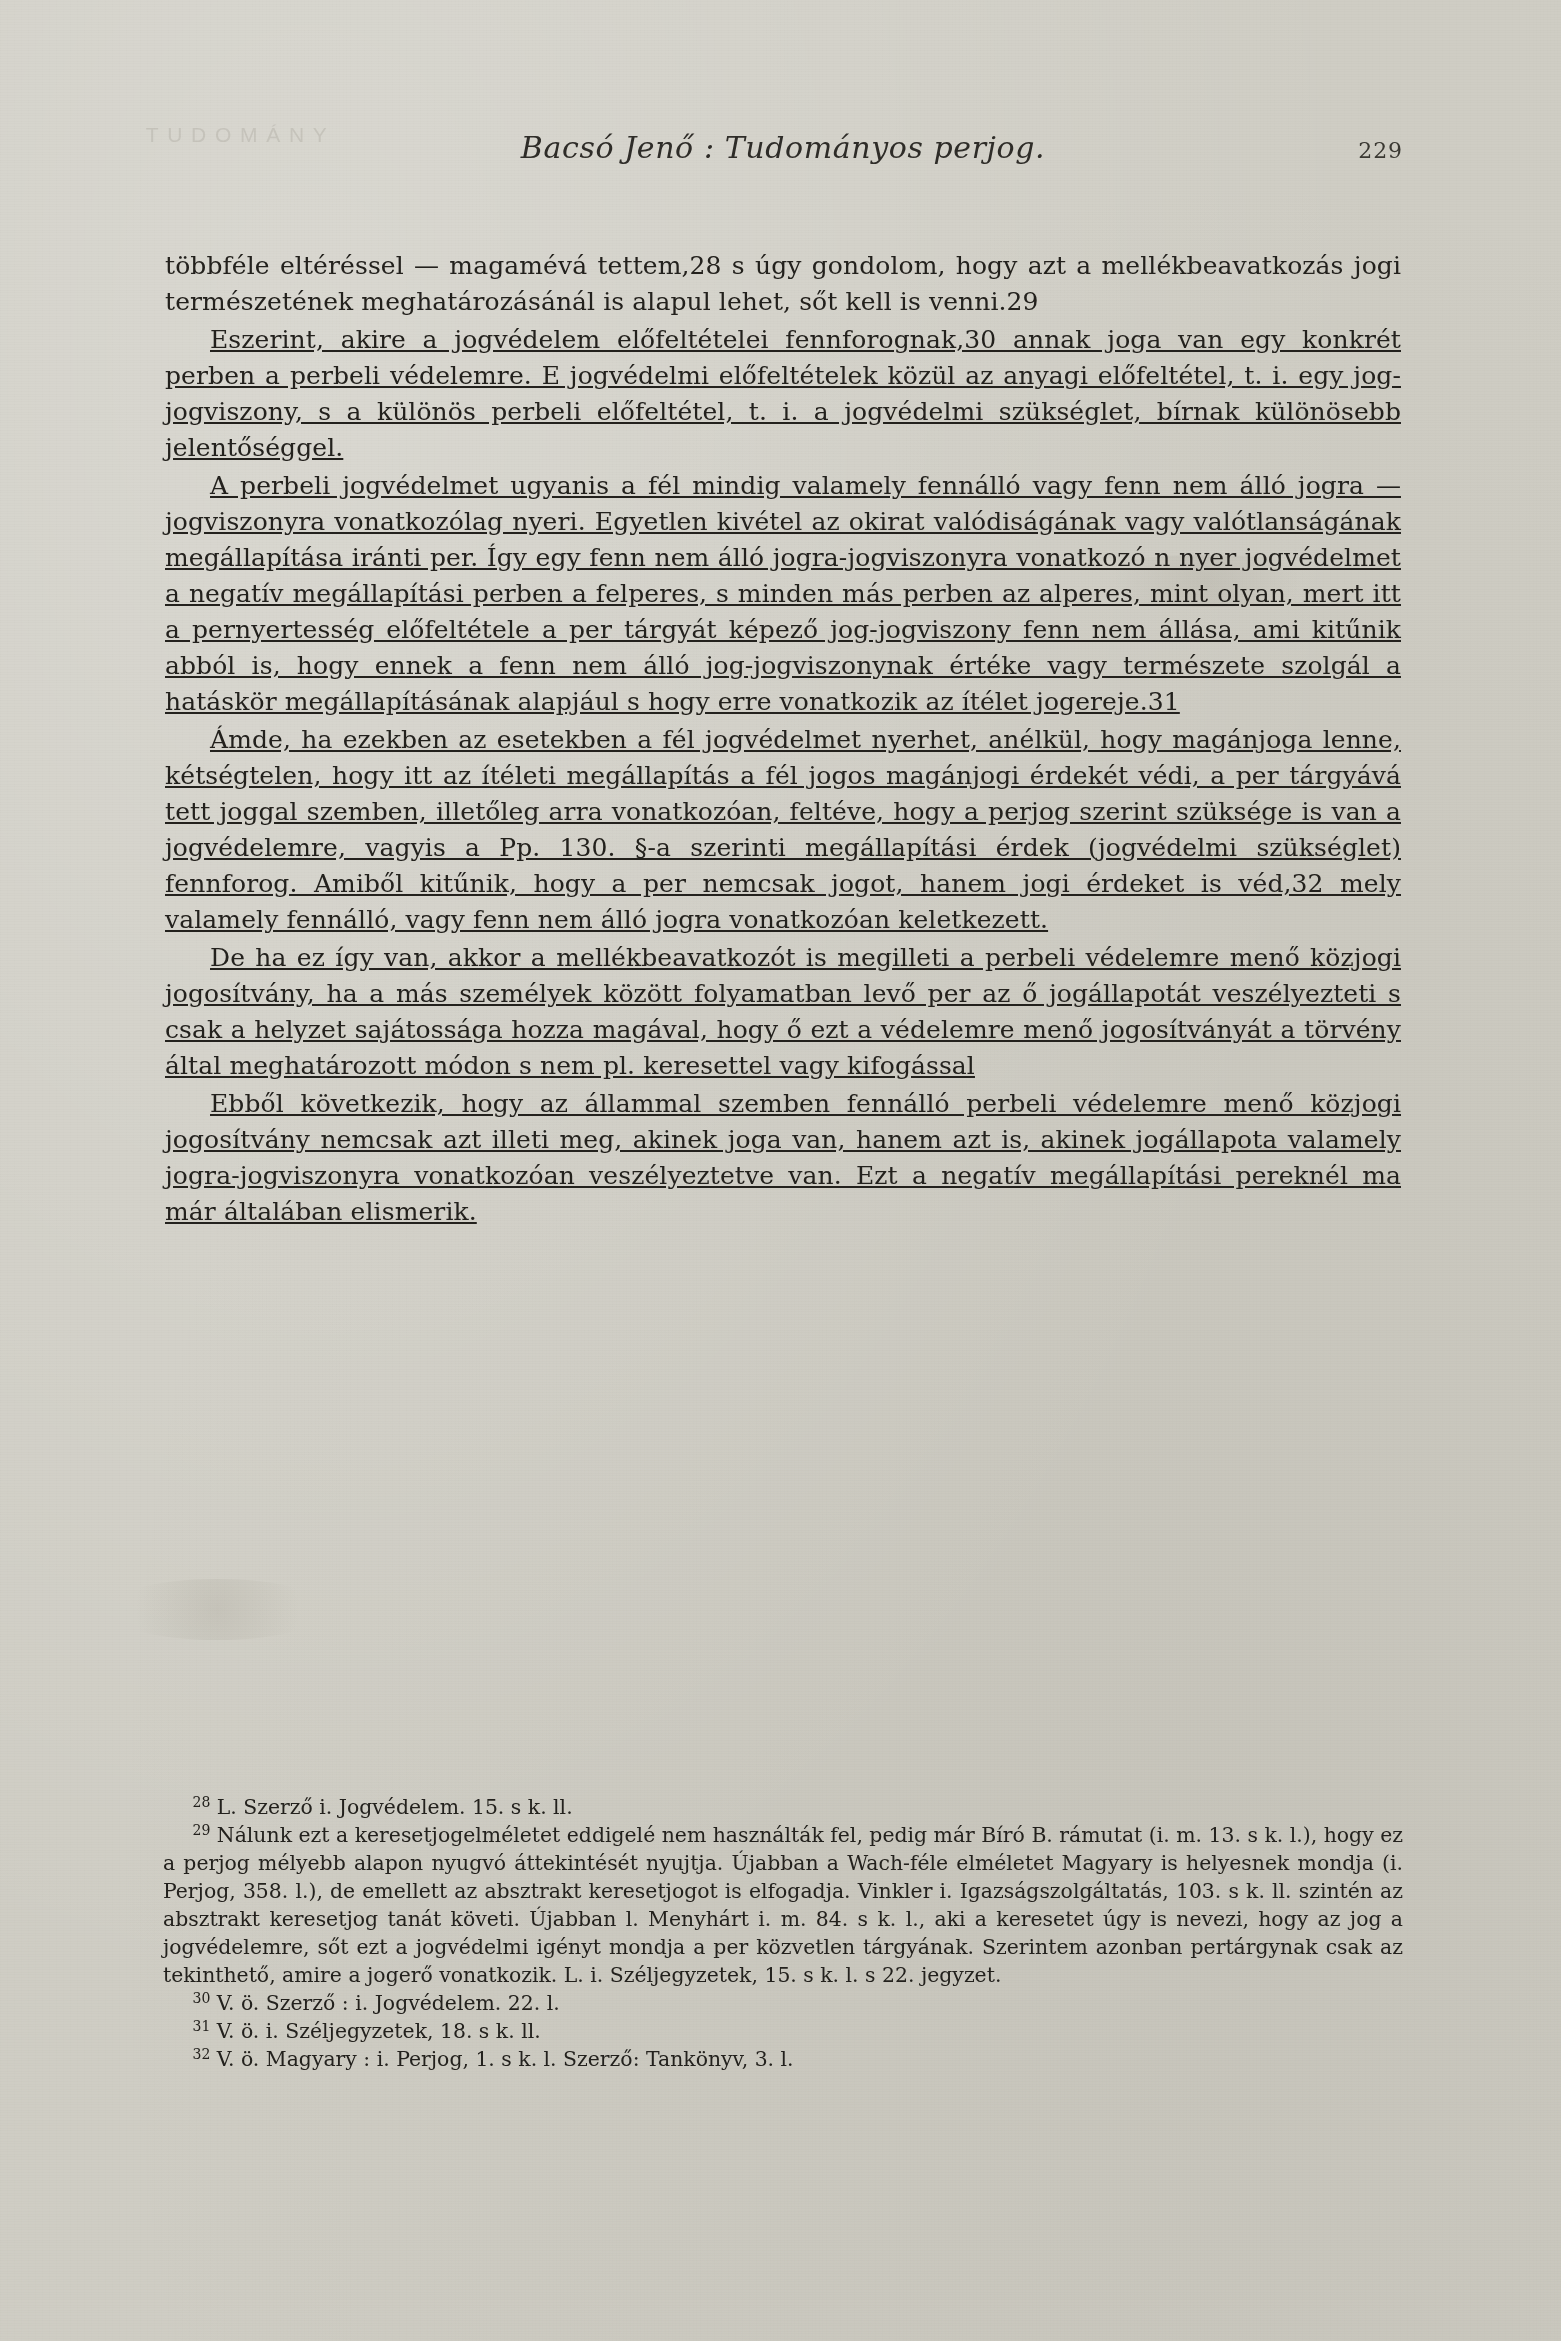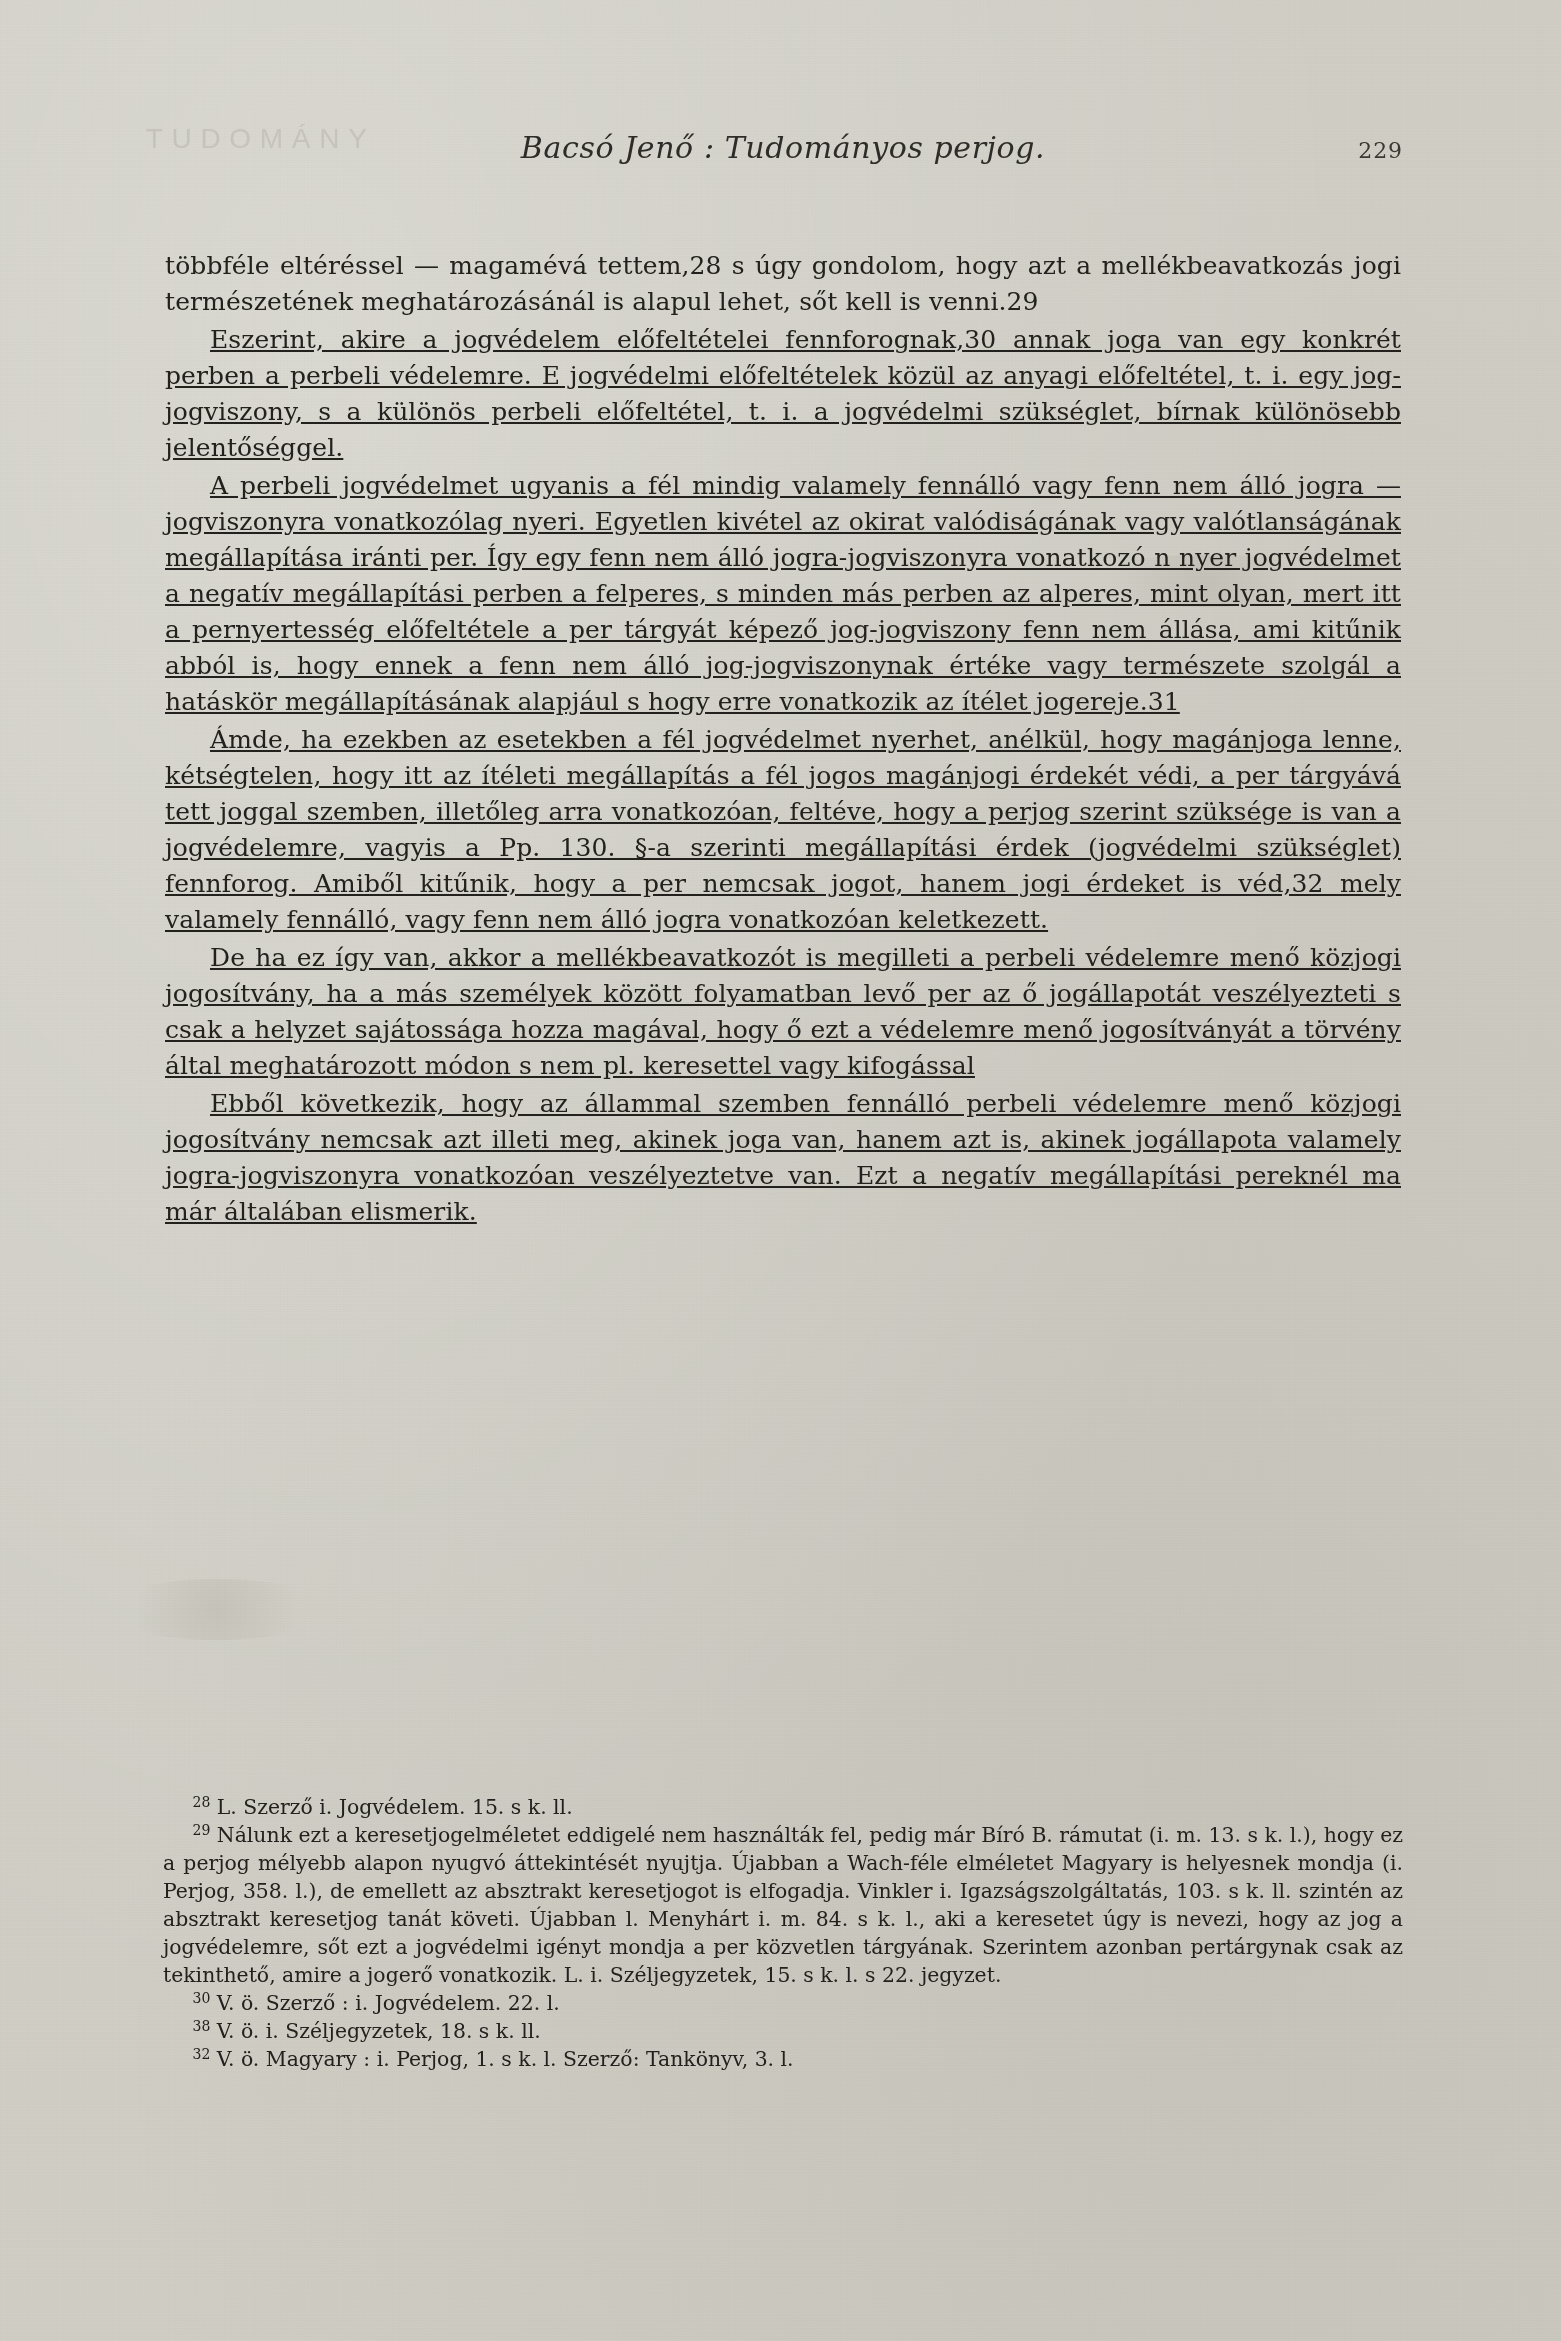--- a/index.html
+++ b/index.html
@@ -57,21 +57,21 @@
     font-size: 22px;
     color: #3a3832;
     letter-spacing: 0.9px;
     min-width: 78px;
     text-align: right;
   }
   .ghost-head {
     position: absolute;
     left: -17.3px;
     top: -7px;
-    font-size: 28px;
+    font-size: 21px;
     letter-spacing: 8.7px;
     color: rgba(110,105,95,0.17);
     font-family: "Liberation Sans", sans-serif;
     user-select: none;
   }
   p.body {
     font-size: 25px;
     line-height: 36px;
     text-align: justify;
     text-justify: inter-word;
@@ -144,17 +144,17 @@
     <p class="body indent">Ámde, ha ezekben az esetekben a fél jogvédelmet nyerhet, anélkül, hogy magánjoga lenne, kétségtelen, hogy itt az ítéleti megállapítás a fél jogos magánjogi érdekét védi, a per tárgyává tett joggal szemben, illetőleg arra vonatkozóan, feltéve, hogy a perjog szerint szüksége is van a jogvédelemre, vagyis a Pp. 130. §-a szerinti megállapítási érdek (jogvédelmi szükséglet) fennforog. Amiből kitűnik, hogy a per nemcsak jogot, hanem jogi érdeket is véd,32 mely valamely fennálló, vagy fenn nem álló jogra vonatkozóan keletkezett.</p>
     <p class="body indent">De ha ez így van, akkor a mellékbeavatkozót is megilleti a perbeli védelemre menő közjogi jogosítvány, ha a más személyek között folyamatban levő per az ő jogállapotát veszélyezteti s csak a helyzet sajátossága hozza magával, hogy ő ezt a védelemre menő jogosítványát a törvény által meghatározott módon s nem pl. keresettel vagy kifogással</p>
     <p class="body indent">Ebből következik, hogy az állammal szemben fennálló perbeli védelemre menő közjogi jogosítvány nemcsak azt illeti meg, akinek joga van, hanem azt is, akinek jogállapota valamely jogra-jogviszonyra vonatkozóan veszélyeztetve van. Ezt a negatív megállapítási pereknél ma már általában elismerik.</p>
   </div>
 
   <div class="footnotes">
     <div class="fn-rule"></div>
     <p class="fn hang"><sup>28</sup> <span>L. Szerző i. Jogvédelem. 15. s k. ll.</span></p>
     <p class="fn hang"><sup>29</sup> <span>Nálunk ezt a keresetjogelméletet eddigelé nem használták fel, pedig már Bíró B. rámutat (i. m. 13. s k. l.), hogy ez a perjog mélyebb alapon nyugvó áttekintését nyujtja. Újabban a Wach-féle elméletet Magyary is helyesnek mondja (i. Perjog, 358. l.), de emellett az absztrakt keresetjogot is elfogadja. Vinkler i. Igazságszolgáltatás, 103. s k. ll. szintén az absztrakt keresetjog tanát követi. Újabban l. Menyhárt i. m. 84. s k. l., aki a keresetet úgy is nevezi, hogy az jog a jogvédelemre, sőt ezt a jogvédelmi igényt mondja a per közvetlen tárgyának. Szerintem azonban pertárgynak csak az tekinthető, amire a jogerő vonatkozik. L. i. Széljegyzetek, 15. s k. l. s 22. jegyzet.</span></p>
     <p class="fn hang"><sup>30</sup> <span>V. ö. Szerző : i. Jogvédelem. 22. l.</span></p>
-    <p class="fn hang"><sup>38</sup> <span>V. ö. i. Széljegyzetek, 18. s k. ll.</span></p>
+    <p class="fn hang"><sup>31</sup> <span>V. ö. i. Széljegyzetek, 18. s k. ll.</span></p>
     <p class="fn hang"><sup>32</sup> <span>V. ö. Magyary : i. Perjog, 1. s k. l. Szerző: Tankönyv, 3. l.</span></p>
   </div>
 </div>
 
 
 </body></html>

